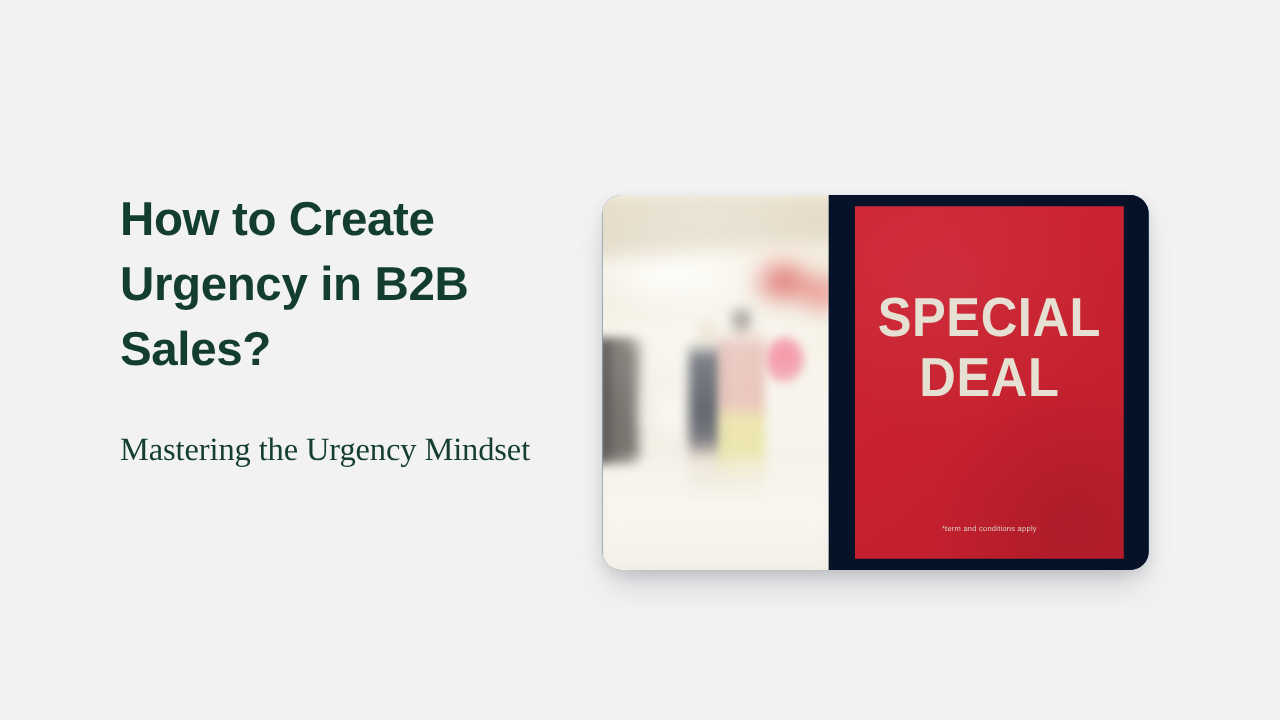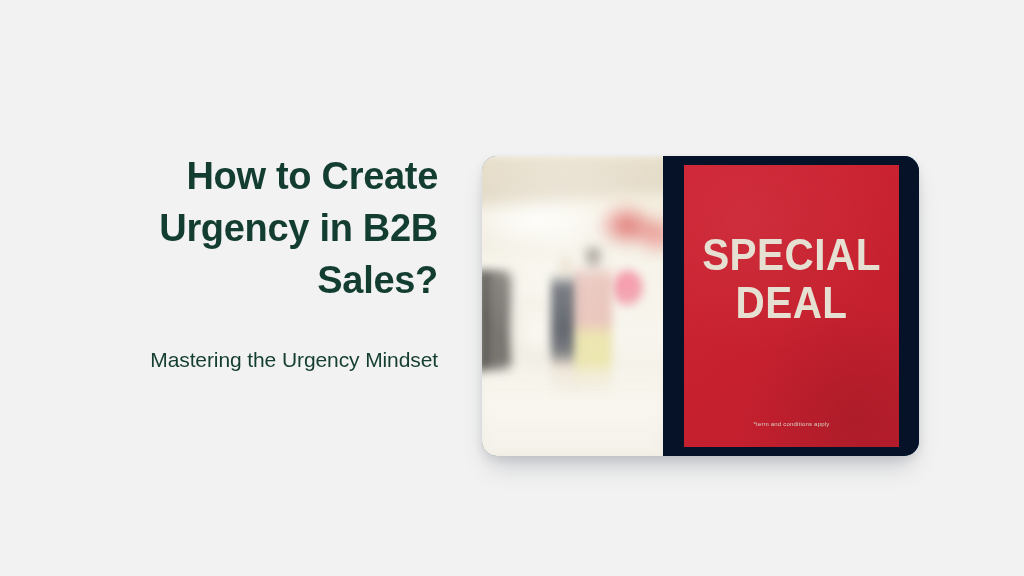--- a/index.html
+++ b/index.html
@@ -17,42 +17,41 @@
   .slide {
     position: relative;
     width: 1024px;
     height: 576px;
     background: #f2f2f2;
   }
 
   
   .text-col {
     position: absolute;
-    left: 108px;
+    left: 96px;
     top: 150px;
     width: 330px;
-    text-align: right;
   }
 
   .headline {
     margin: 0;
     font-family: "Liberation Sans", sans-serif;
     font-size: 38px;
     line-height: 52px;
     font-weight: 700;
     letter-spacing: -0.3px;
     color: #133d31;
     white-space: pre-line;
   }
 
   .subhead {
     margin: 0;
     padding-top: 38px;
-    font-family: Liberation Sans, sans-serif;
-    font-size: 21px;
+    font-family: Liberation Serif, serif;
+    font-size: 26px;
     line-height: 31px;
     font-weight: 400;
     letter-spacing: -0.1px;
     color: #143e32;
     white-space: pre-line;
   }
 
   
   .card-wrap {
     position: absolute;

